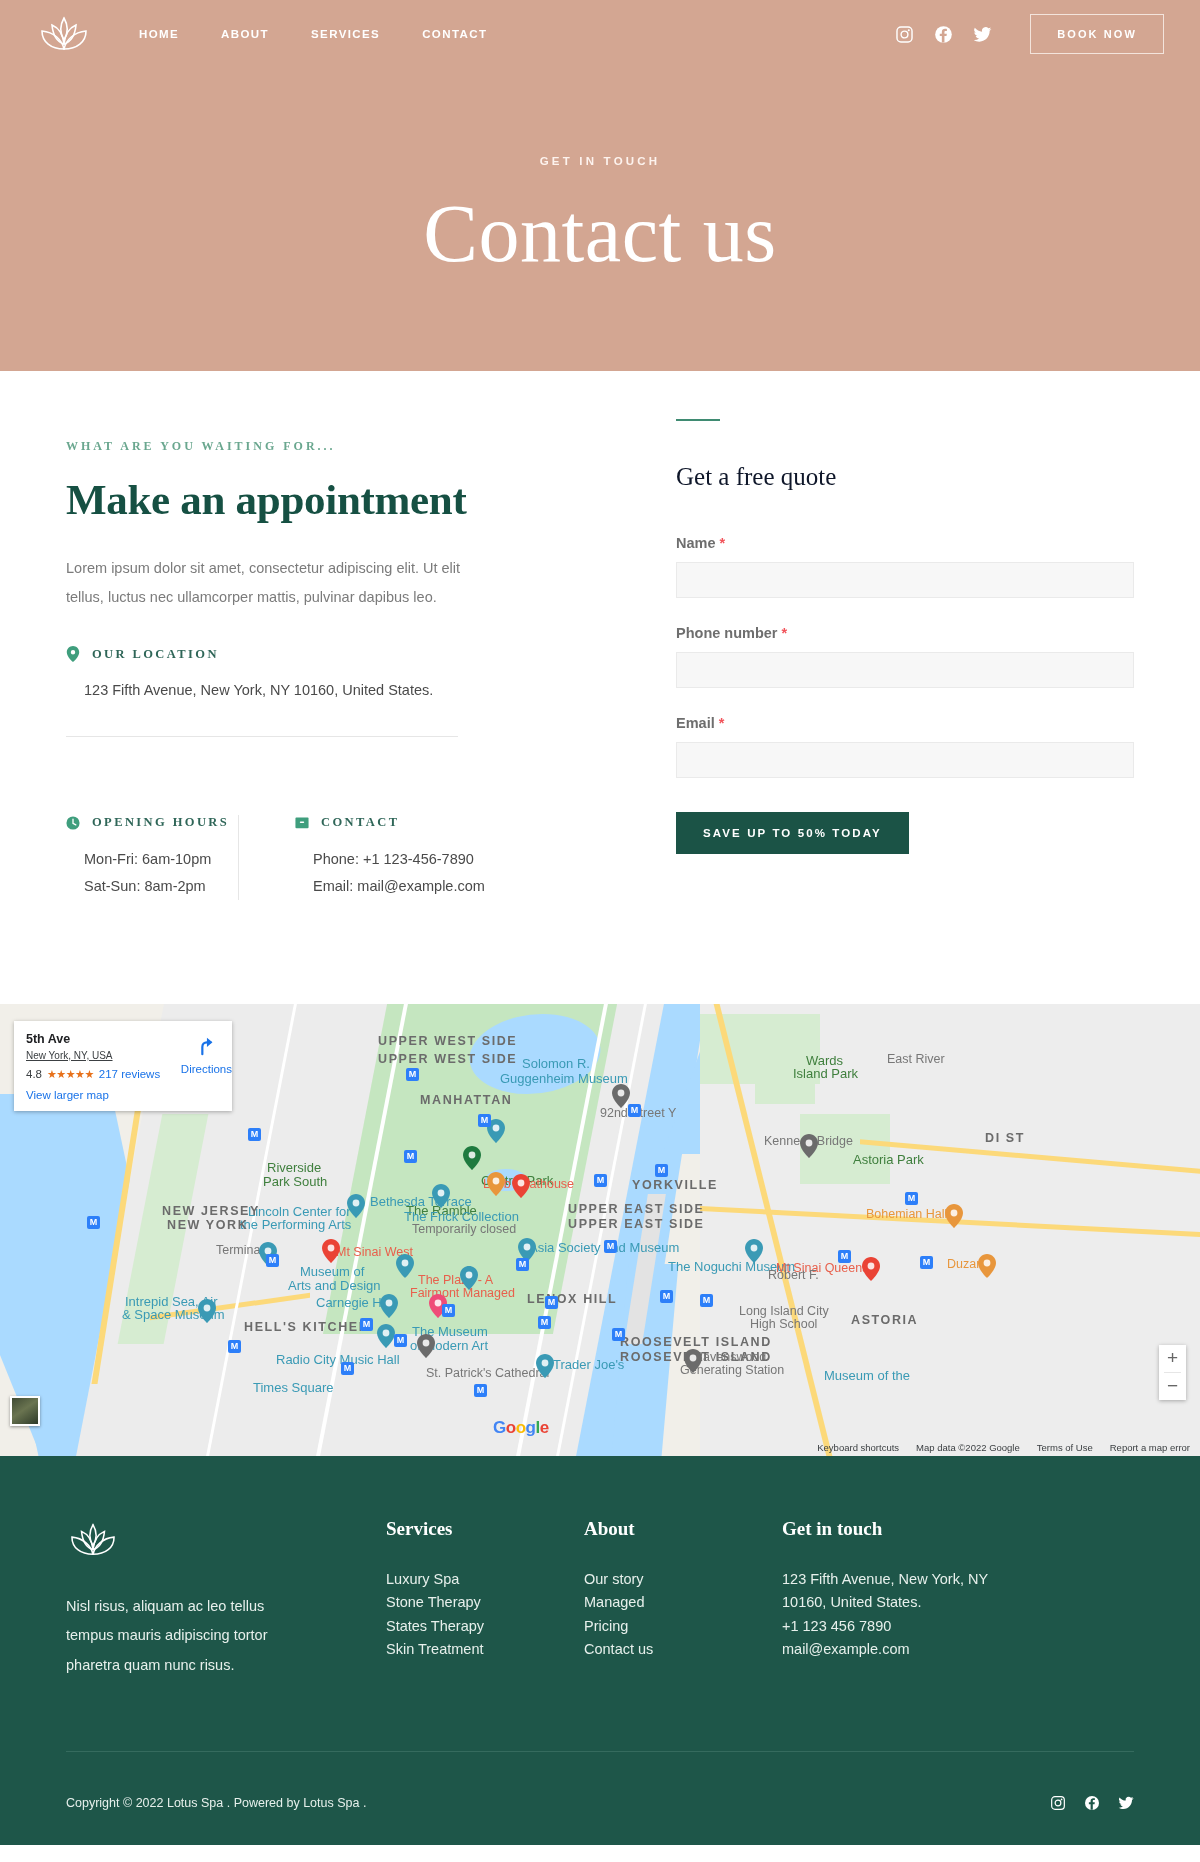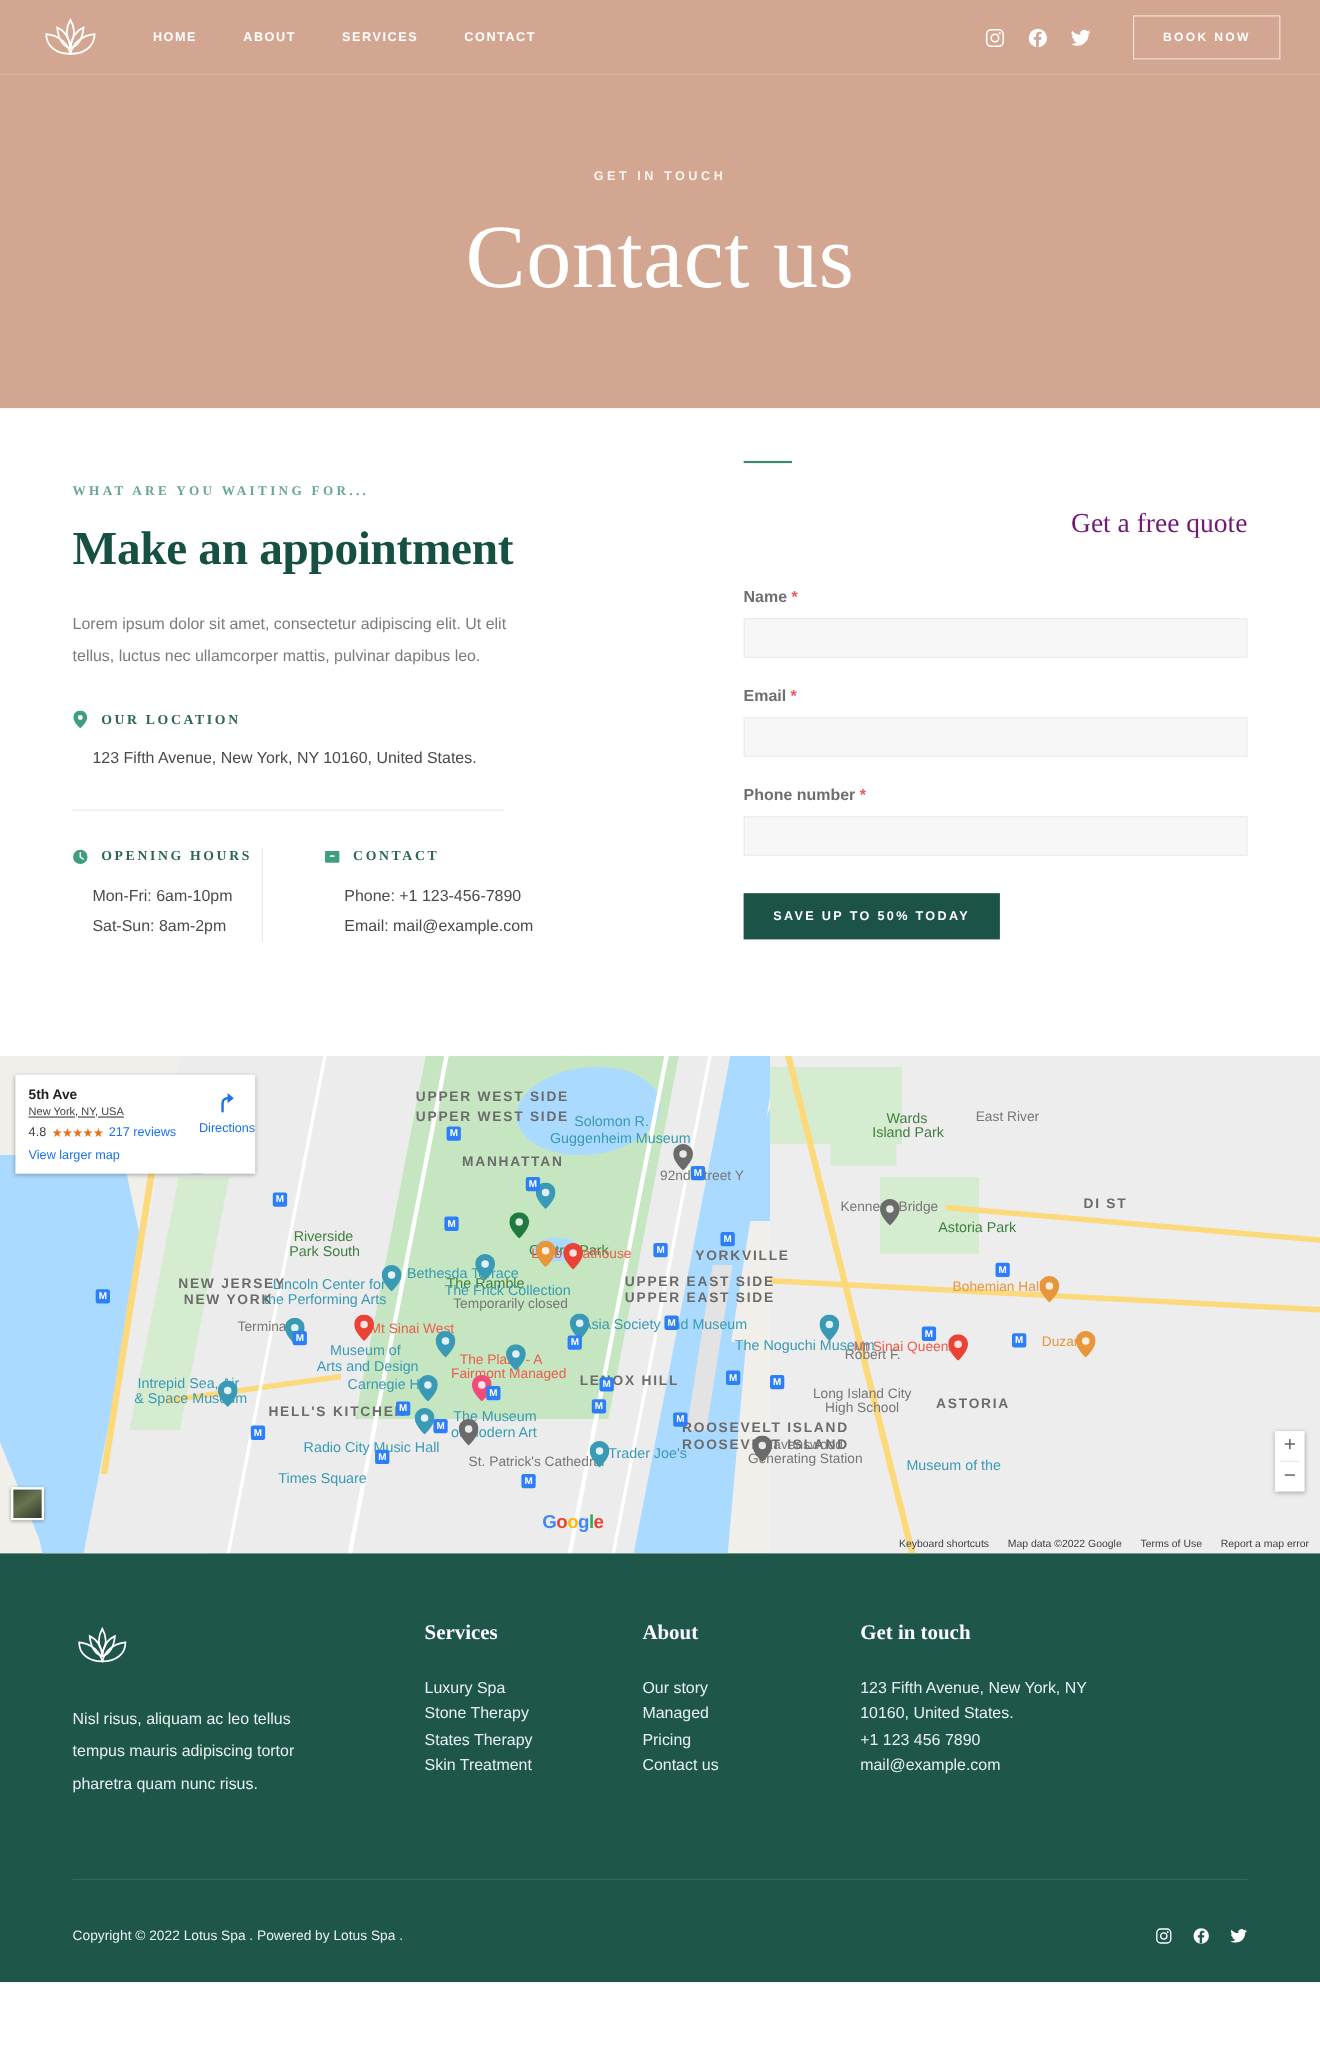--- a/index.html
+++ b/index.html
@@ -135,37 +135,36 @@
     line-height: 1.85;
     padding-left: 18px;
   }
   .divider-h {
     height: 1px;
     background: #e6e6e6;
     margin: 32px 0 34px 0;
     width: 392px;
   }
   .two-cols { display: flex; }
-  .sub-col { width: 172px; flex: 0 0 172px; }
+  .sub-col { width: 172px; flex: 0 0 172px; margin-top: 44px; }
   .sub-col.right {
     border-left: 1px solid #e6e6e6;
     padding-left: 56px;
     width: auto;
     flex: 1;
   }
 
   
   .form-rule { width: 44px; height: 2px; background: #3f8b72; margin-bottom: 42px; }
   .form-title {
     font-family: "Liberation Serif", serif;
-    color: #701a75;
+    color: #0f172a;
     font-size: 25px;
     font-weight: 400;
     margin-bottom: 44px;
-    text-align: right;
   }
   .field { margin-bottom: 27px; }
   .field-label {
     display: block;
     color: #6e6e6e;
     font-size: 14.5px;
     font-weight: 700;
     margin-bottom: 11px;
   }
   .req { color: #f2545b; font-weight: 700; }
@@ -413,29 +412,29 @@
         <div class="field">
           <label class="field-label">
             <span>Name</span>
             <span class="req">*</span>
           </label>
           <input class="field-input" type="text" value="" style="">
         </div>
 
         <div class="field">
           <label class="field-label">
-            <span>Email</span>
+            <span>Phone number</span>
             <span class="req">*</span>
           </label>
           <input class="field-input" type="text" value="" style="">
         </div>
 
         <div class="field">
           <label class="field-label">
-            <span>Phone number</span>
+            <span>Email</span>
             <span class="req">*</span>
           </label>
           <input class="field-input" type="text" value="" style="">
         </div>
 
         <button type="button" class="submit-btn">SAVE UP TO 50% TODAY</button>
       </form>
     </div>
   </div>
 

